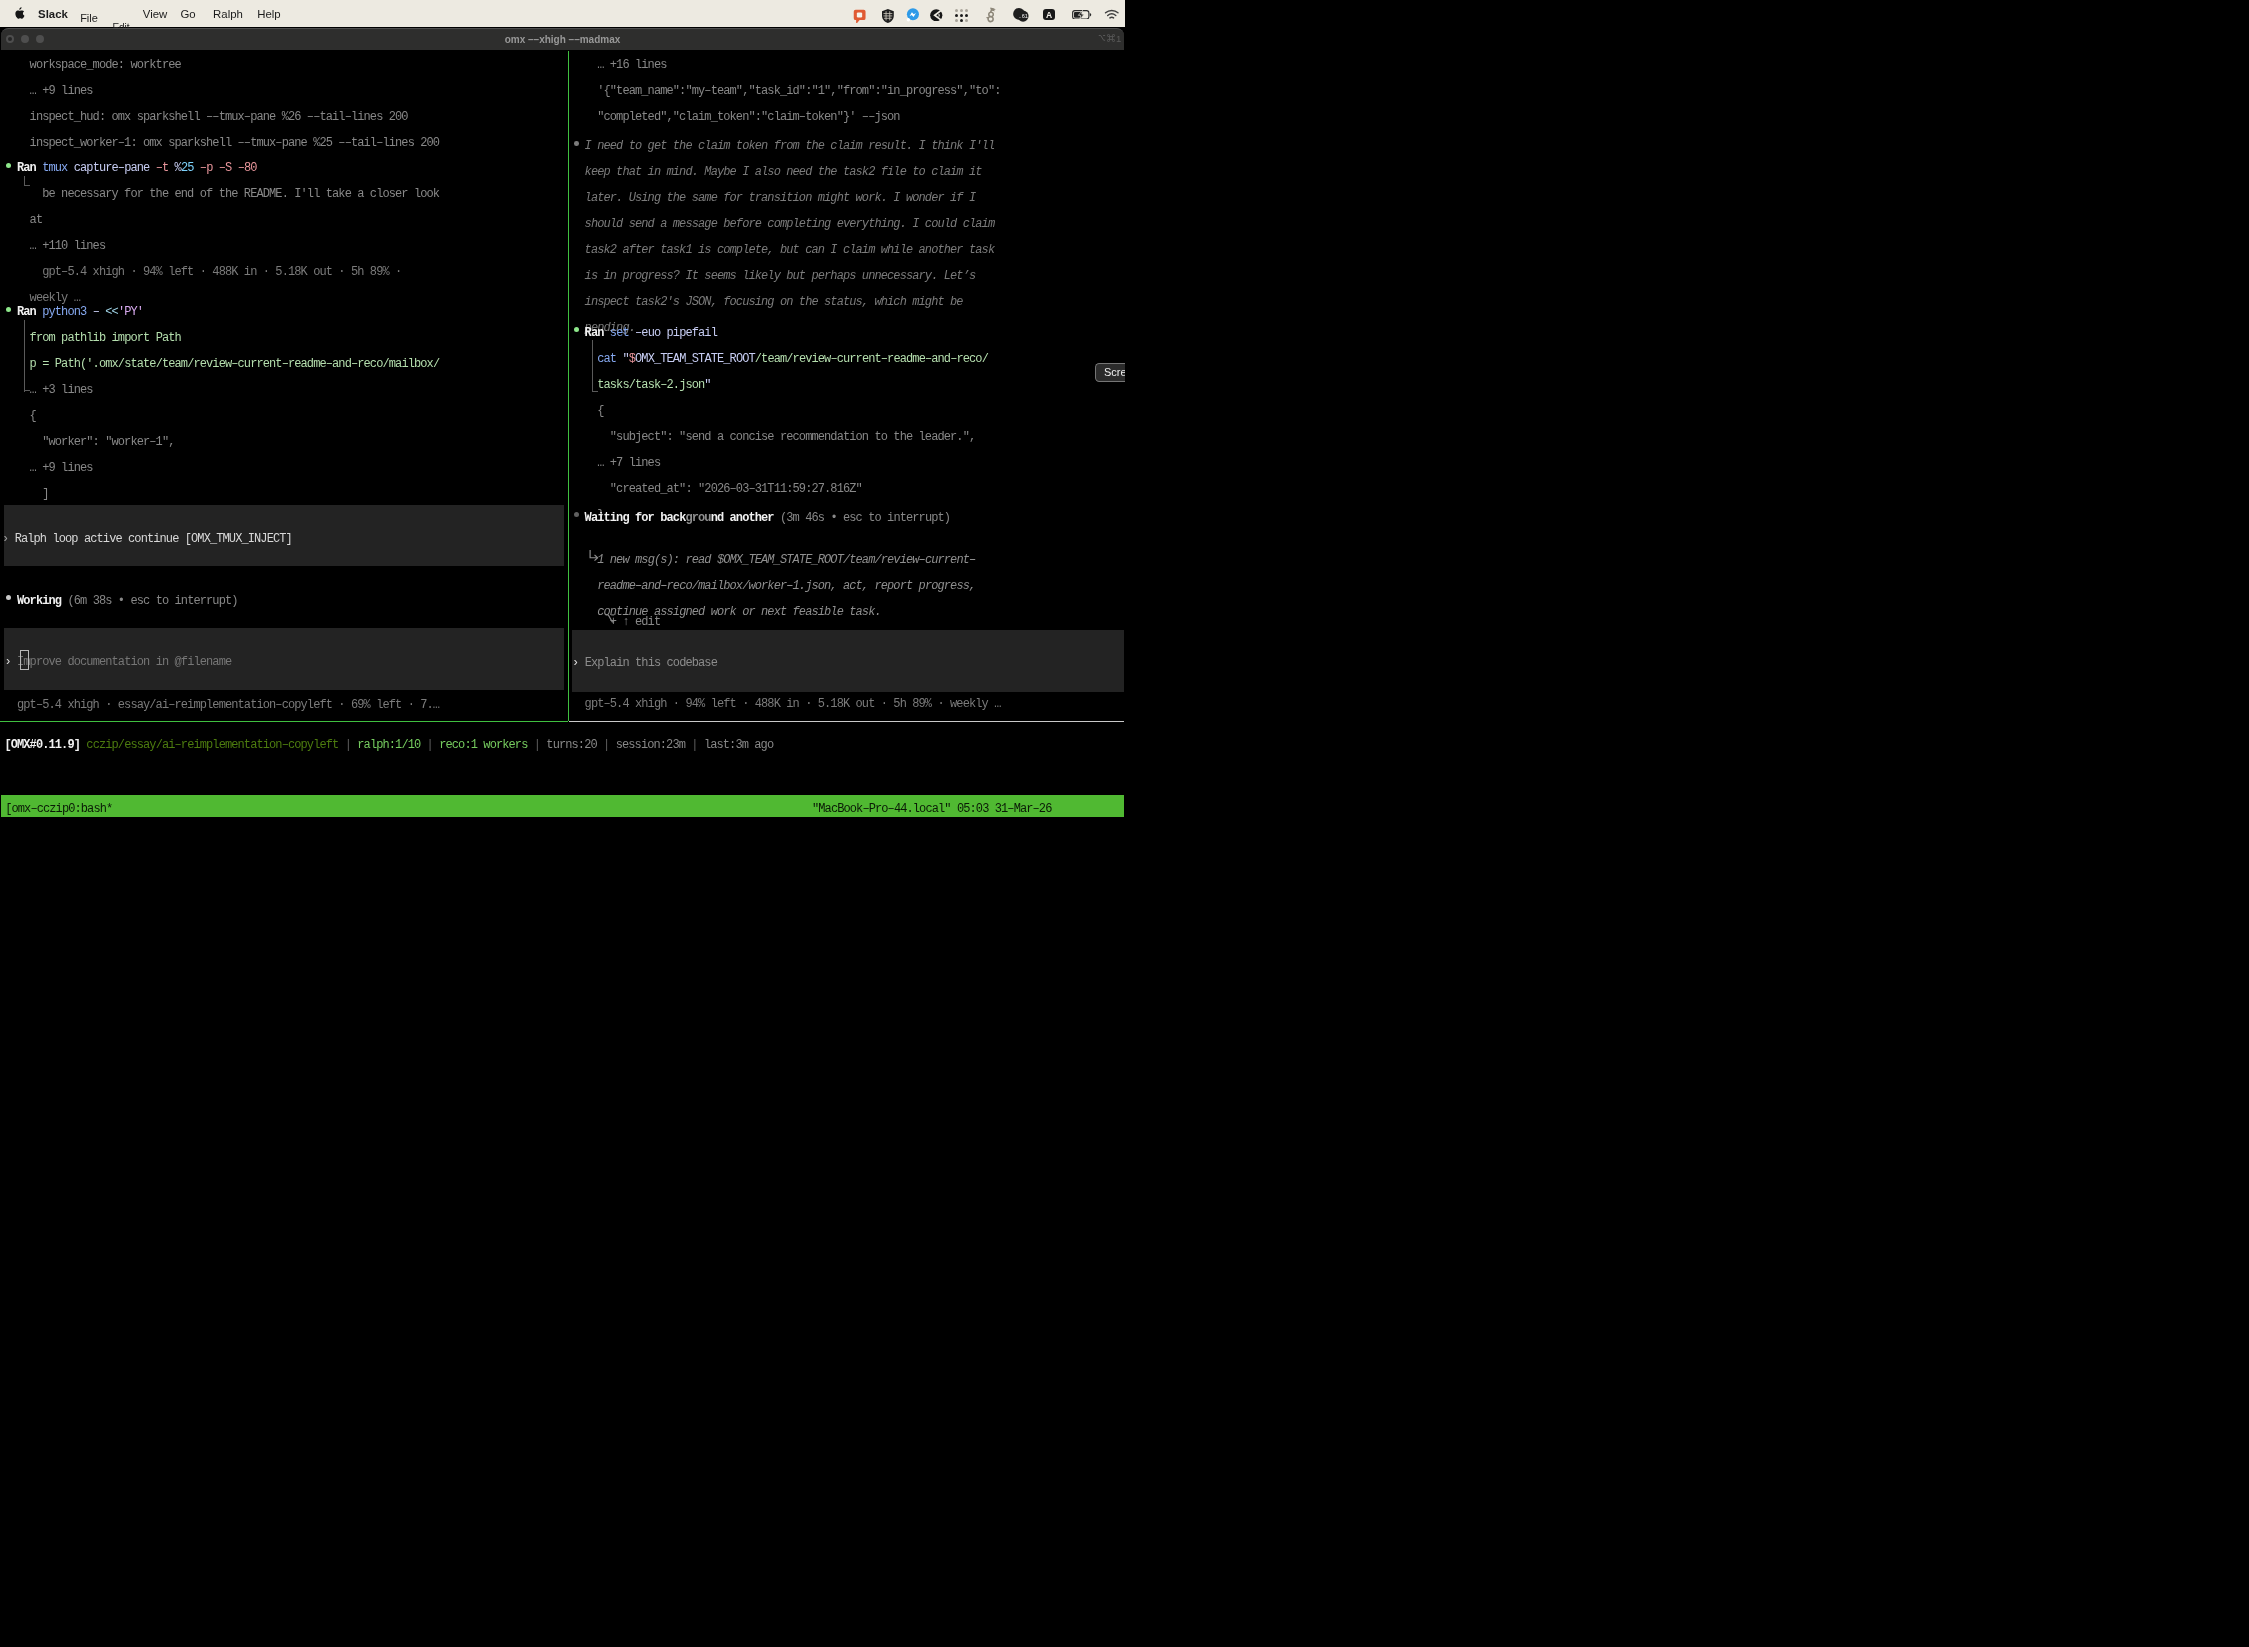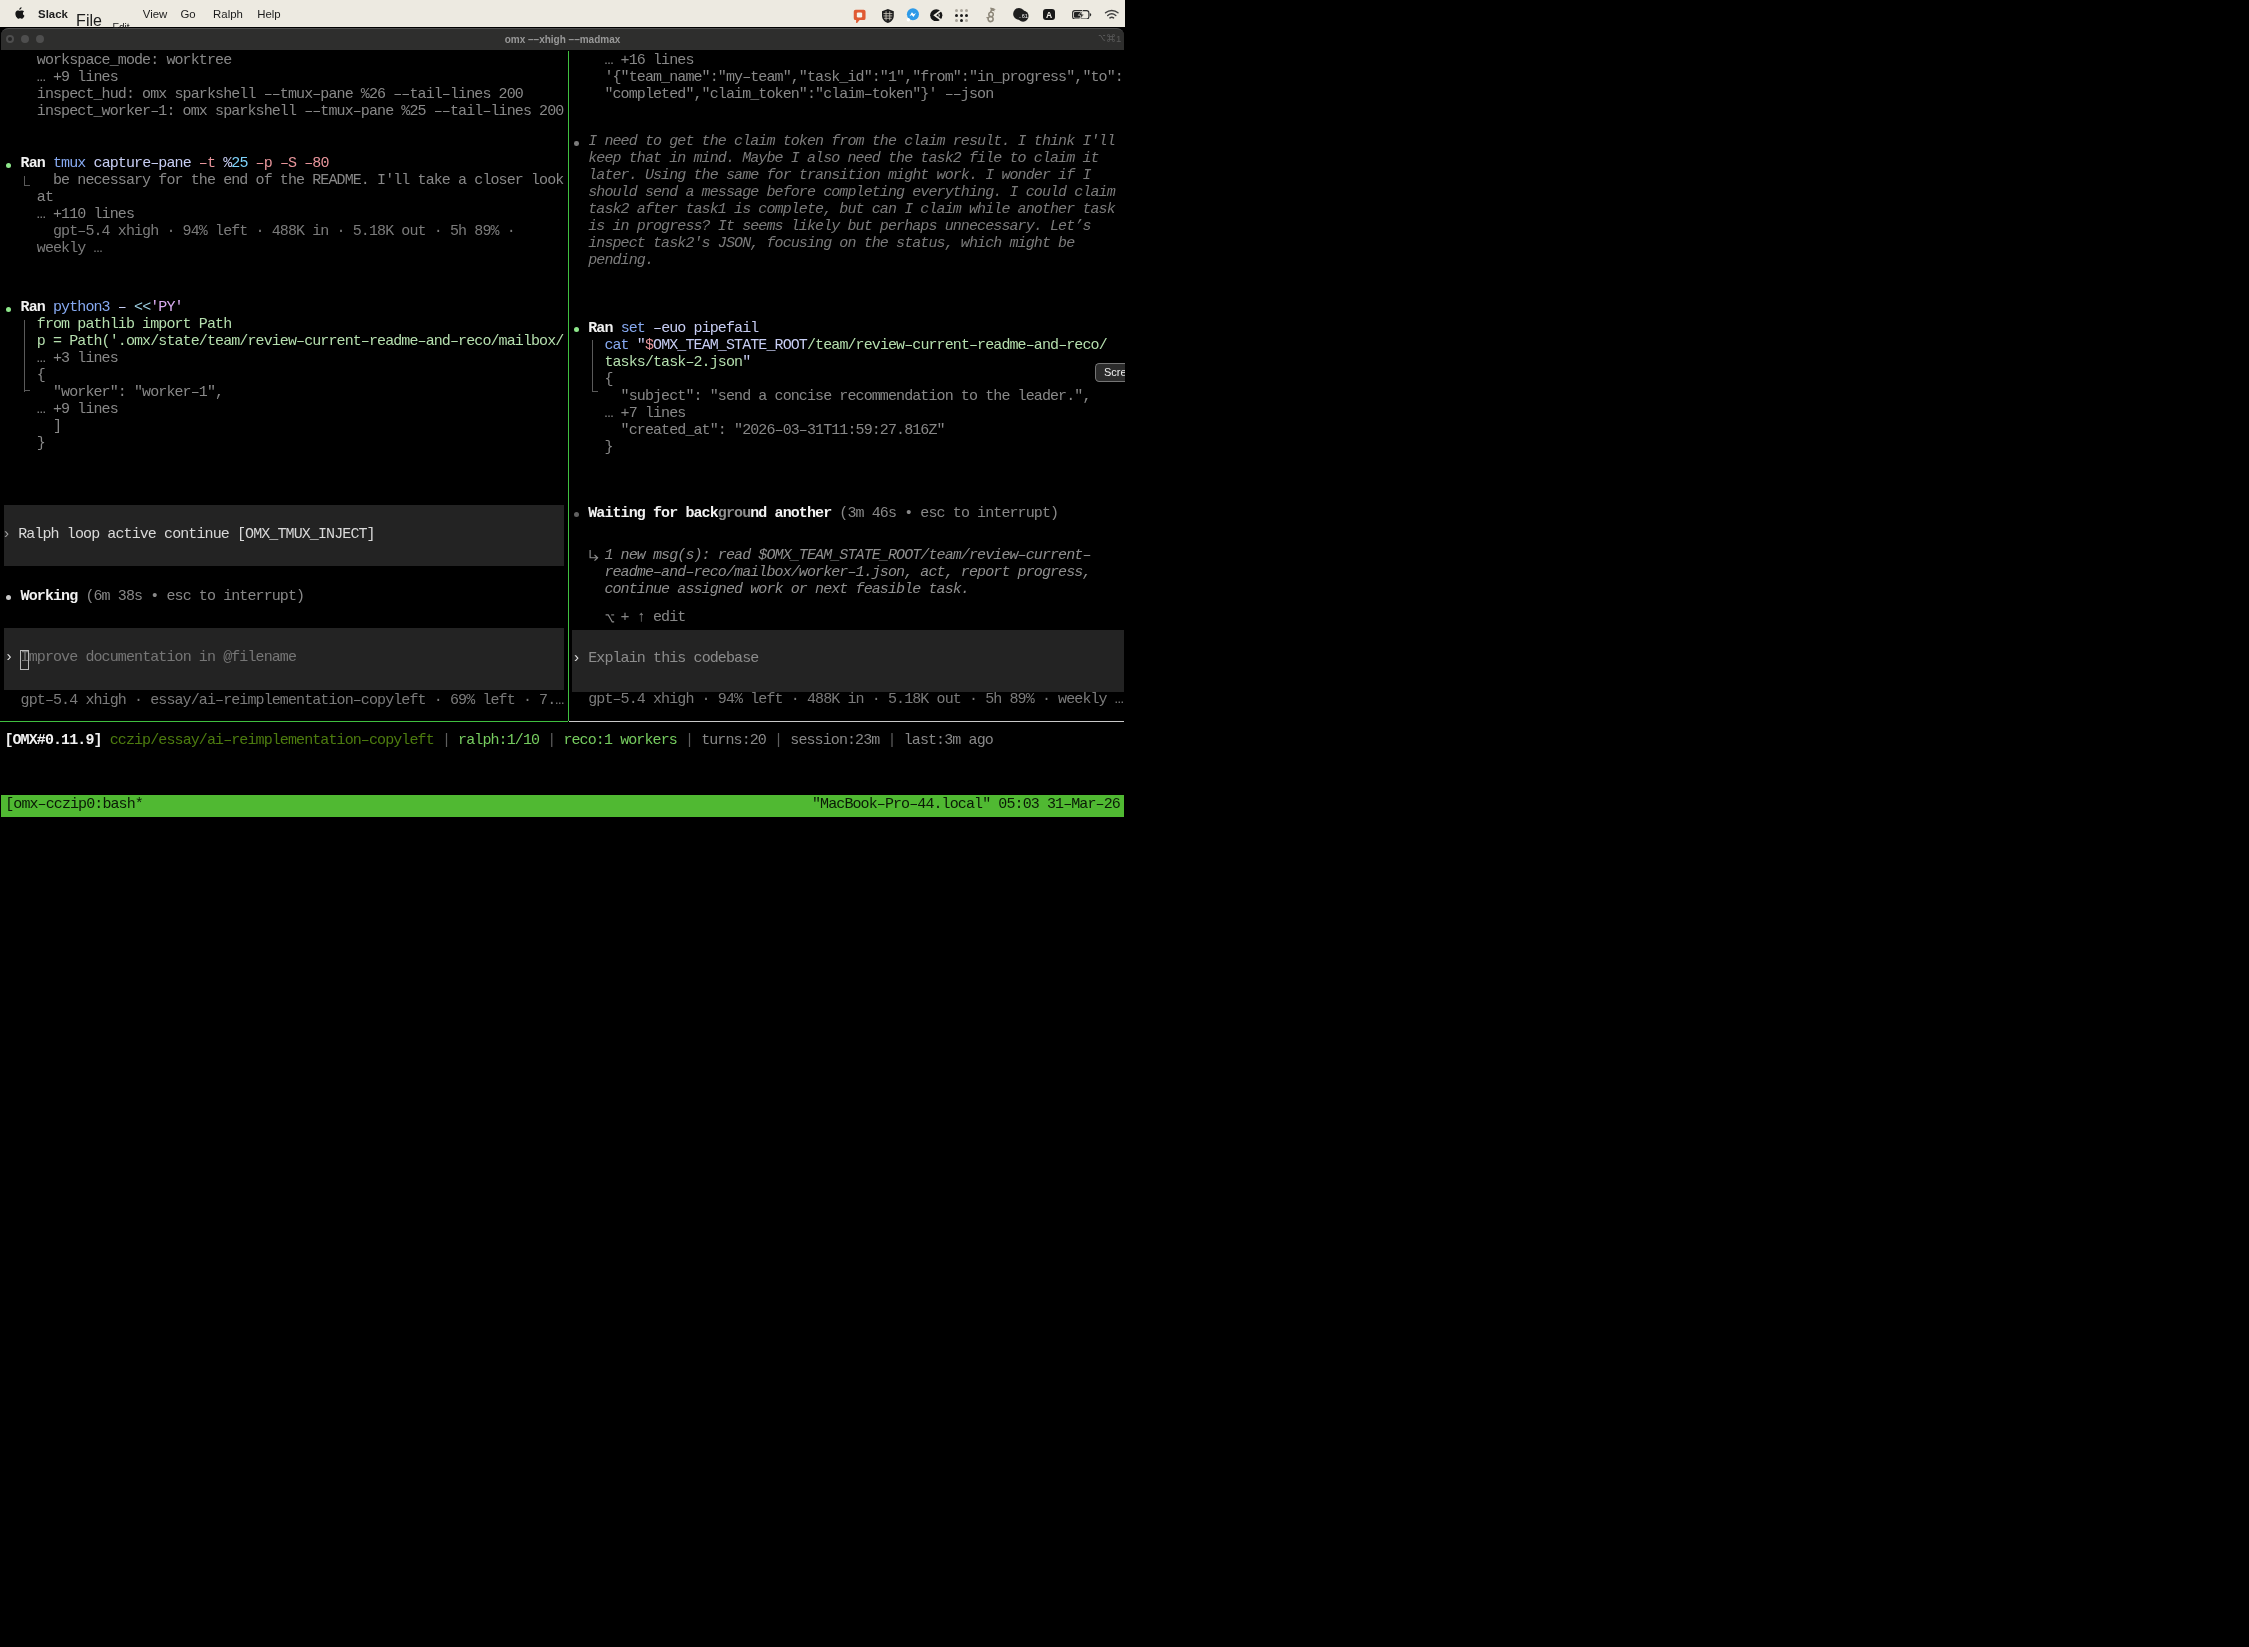--- a/index.html
+++ b/index.html
@@ -1,16 +1,16 @@
 <!DOCTYPE html>
 <html style="font-size:11.8px"><head><meta charset="utf-8"><style>
 *{margin:0;padding:0;box-sizing:border-box}
 html,body{width:1125px;height:824px;background:#000;overflow:hidden}
 body{position:relative;font-family:"Liberation Sans",sans-serif}
-.m{position:absolute;font-family:"Liberation Mono",monospace;font-size:15px;letter-spacing:-0.9px;line-height:17px;color:#888;white-space:pre}
+.m{position:absolute;font-family:"Liberation Mono",monospace;font-size:12px;letter-spacing:-0.9px;line-height:26px;color:#888;white-space:pre}
 .m i{font-style:normal}
 i.w{color:#f1f1f1;font-weight:bold}
 i.blu{color:#86a9f1}
 i.lav{color:#c7cdf3}
 i.ros{color:#e8959b}
 i.org{color:#7dd3fc}
 i.lil{color:#d9abf0}
 i.cyn{color:#9fd3e6}
 i.grn{color:#b5dfae}
 i.tea{color:#4d7c0f}
@@ -28,21 +28,21 @@
 .gl{background:#5a5a5a}
 .panel{position:absolute;background:#232323}
 pre.m{margin:0}
 </style></head><body>
 
 <div style="position:absolute;left:0;top:0;width:1125px;height:27px;background:#edeae1"></div>
 <svg style="position:absolute;left:15px;top:7.4px" width="9.6" height="12" viewBox="0 0 814 1000">
     <path fill="#161616" d="M788 781c-14 32-30 61-49 88-26 37-47 62-63 77-25 23-52 35-81 36-21 0-46-6-75-18-29-12-56-18-80-18-26 0-54 6-84 18-30 12-54 19-72 19-28 1-55-11-82-37-17-15-39-41-66-79-29-41-53-88-72-142C43 666 32 610 32 556c0-62 13-115 40-160 21-36 49-64 84-85 35-21 73-31 114-32 22 0 51 7 87 20 36 13 59 20 69 20 7 0 32-8 74-23 40-14 74-20 102-18 75 6 131 36 168 89-67 41-100 98-99 171 1 57 21 104 62 142 18 17 39 31 62 40-5 14-10 28-16 41zM554 24c0 46-17 89-50 129-40 47-89 75-142 70-1-6-1-11-1-17 0-44 19-91 53-130 17-20 39-36 65-49 26-13 50-20 73-21 1 6 2 12 2 18z"></path>
   </svg>
 <div style="position:absolute;left:53px;top:7.8px;transform:translateX(-50%);font-weight:bold;font-size:11.4px;color:#1c1c1c">Slack</div>
-<div style="position:absolute;left:89px;top:12px;transform:translateX(-50%);font-size:16px;color:#1c1c1c">File</div>
+<div style="position:absolute;left:89px;top:12px;transform:translateX(-50%);font-size:11px;color:#1c1c1c">File</div>
 <div style="position:absolute;left:121px;top:22px;transform:translateX(-50%);font-size:10px;color:#1c1c1c">Edit</div>
 <div style="position:absolute;left:155px;top:7.8px;transform:translateX(-50%);font-size:11.4px;color:#1c1c1c">View</div>
 <div style="position:absolute;left:188px;top:7.8px;transform:translateX(-50%);font-size:11.4px;color:#1c1c1c">Go</div>
 <div style="position:absolute;left:228px;top:7.8px;transform:translateX(-50%);font-size:11.4px;color:#1c1c1c">Ralph</div>
 <div style="position:absolute;left:269px;top:7.8px;transform:translateX(-50%);font-size:11.4px;color:#1c1c1c">Help</div>
 <svg style="position:absolute;left:853px;top:8.9px" width="13.3" height="14" viewBox="0 0 18 19">
 <path fill="#e05a33" d="M2.5 0h11a2.5 2.5 0 012.5 2.5v9a2.5 2.5 0 01-2.5 2.5H8l-3.6 4.2c-.5.6-1.2.3-1.2-.5V14h-.7A2.5 2.5 0 010 11.5v-9A2.5 2.5 0 012.5 0z" transform="translate(1,1)"></path>
 <rect x="5.2" y="4.6" width="7.2" height="6.8" rx="1.6" fill="#f6f3ec"></rect>
   </svg>
 <svg style="position:absolute;left:882px;top:8.5px" width="11.8" height="14" viewBox="0 0 16 19">

